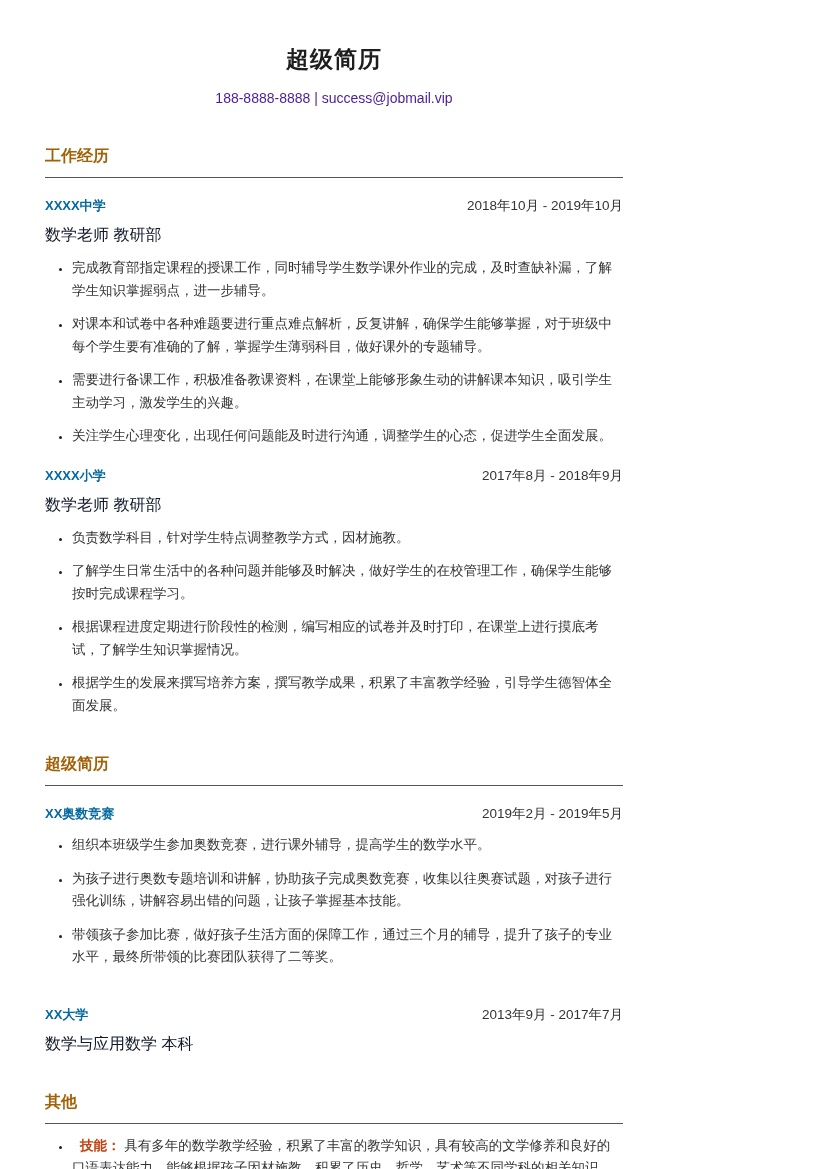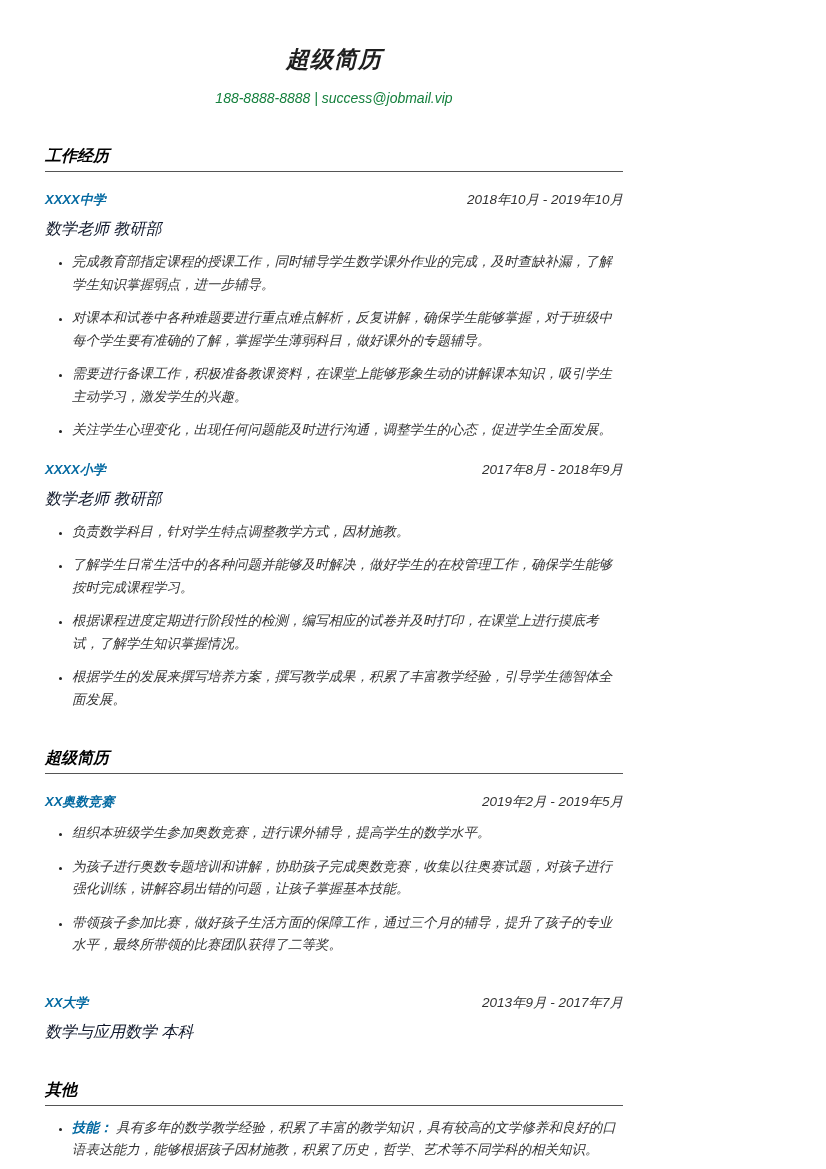--- a/index.html
+++ b/index.html
@@ -13,44 +13,43 @@
     height: 1169px;
     font-family: "Liberation Sans", "DejaVu Sans", sans-serif;
     color: #333333;
     overflow: hidden;
   }
   .page {
     width: 668px;
     height: 1169px;
     padding: 34px 45px 40px 45px;
     background: #ffffff;
-    font-style: italic;
   }
   .resume-title {
     margin: 10px 0 0 0;
     font-size: 23px;
     font-weight: 700;
     text-align: center;
     color: #1e1e1e;
     letter-spacing: 1px;
   }
   .contact-line {
     margin-top: 15px;
     text-align: center;
     font-size: 14px;
-    color: #15803d;
+    color: #4c1d95;
   }
   .section { margin-top: 37px; }
   .section:first-of-type { margin-top: 40px; }
   .section-title {
     margin: 0;
     font-size: 16px;
     font-weight: 700;
-    color: #000000;
-    padding-bottom: 4px;
+    color: #a16207;
+    padding-bottom: 10px;
     border-bottom: 1px solid #555555;
   }
   .entry { margin-top: 19px; }
   .entry-header {
     display: flex;
     justify-content: space-between;
     align-items: baseline;
   }
   .entry-name {
     font-size: 13px;
@@ -72,21 +71,21 @@
     padding: 0 0 0 27px;
     list-style: disc;
   }
   ul.bullets li {
     margin-top: 11px;
     font-size: 13.5px;
     line-height: 22.5px;
     color: #333333;
   }
   ul.bullets li::marker { color: #222222; font-size: 11px; }
-  .item-label { font-weight: 700; color: #0369a1; }
+  .item-label { font-weight: 700; color: #c2410c; margin-left: 8px; }
 </style>
 </head>
 <body>
 
 <div class="page">
 
   <header>
     <h1 class="resume-title">超级简历</h1>
     <div class="contact-line">188-8888-8888 | success@jobmail.vip</div>
   </header>

